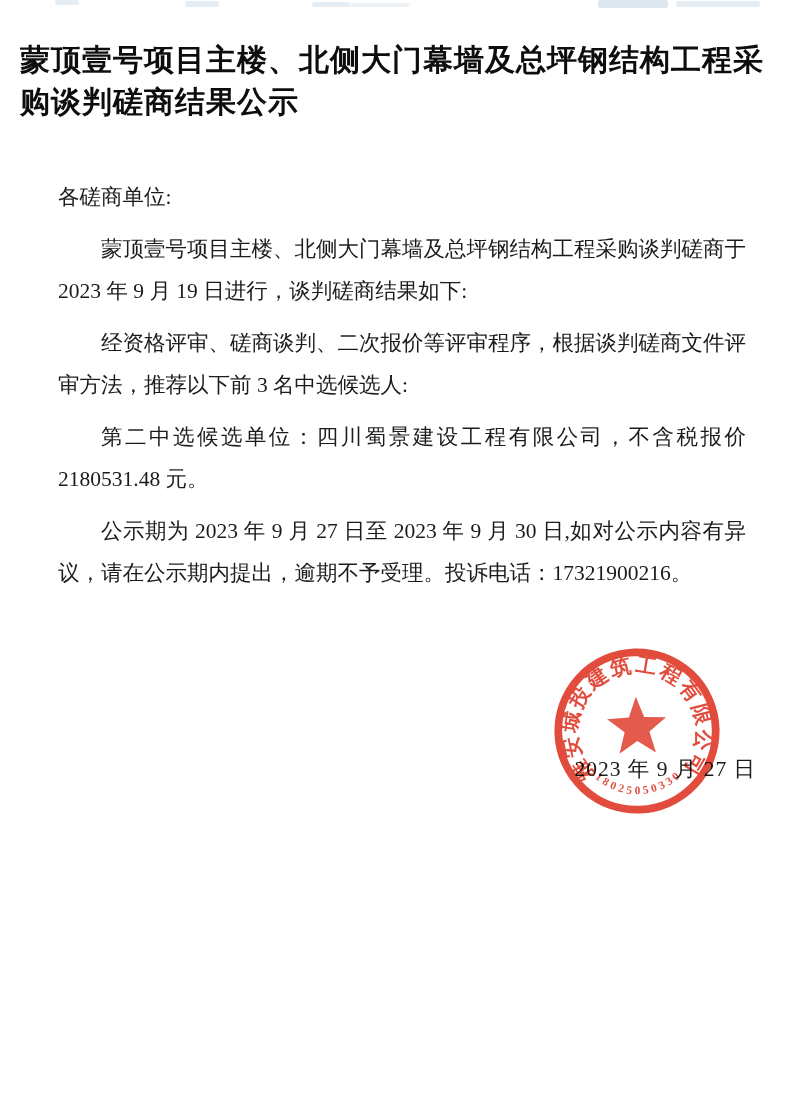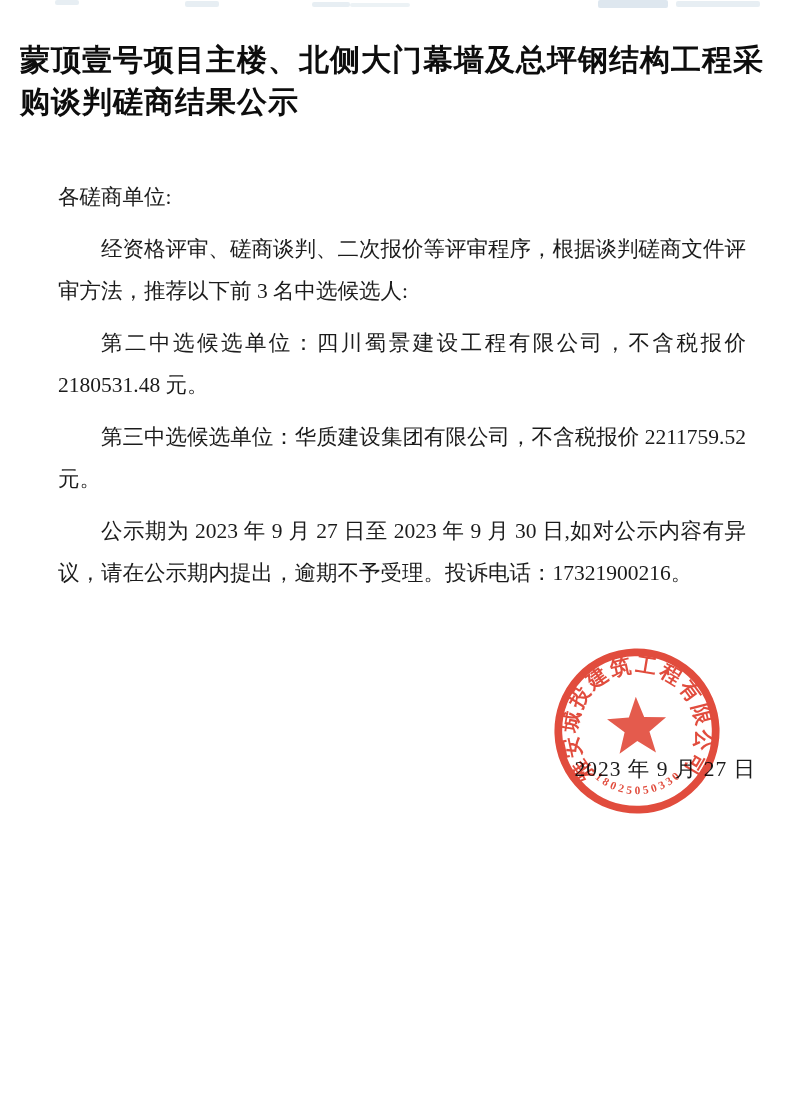--- a/index.html
+++ b/index.html
@@ -71,23 +71,23 @@
 <div class="artifact a5"></div>
 <div class="artifact a6"></div>
 
 <div class="title">
   <div>蒙顶壹号项目主楼、北侧大门幕墙及总坪钢结构工程采</div>
   <div>购谈判磋商结果公示</div>
 </div>
 
 <div class="content">
   <p>各磋商单位:</p>
+  <p class="indent">蒙顶壹号项目主楼、北侧大门幕墙及总坪钢结构工程采购谈判磋商于 2023 年 9 月 19 日进行，谈判磋商结果如下:</p>
   <p class="indent">经资格评审、磋商谈判、二次报价等评审程序，根据谈判磋商文件评审方法，推荐以下前 3 名中选候选人:</p>
   <p class="indent">第二中选候选单位：四川蜀景建设工程有限公司，不含税报价 2180531.48 元。</p>
-  <p class="indent">第三中选候选单位：华质建设集团有限公司，不含税报价 2211759.52 元。</p>
   <p class="indent">公示期为 2023 年 9 月 27 日至 2023 年 9 月 30 日,如对公示内容有异议，请在公示期内提出，逾期不予受理。投诉电话：17321900216。</p>
 </div>
 
 <div class="signature">
   <div class="date-row">2023 年 9 月 27 日</div>
 </div>
 
 <div class="seal">
   <svg viewBox="0 0 170 170" xmlns="http://www.w3.org/2000/svg">
     <defs>

